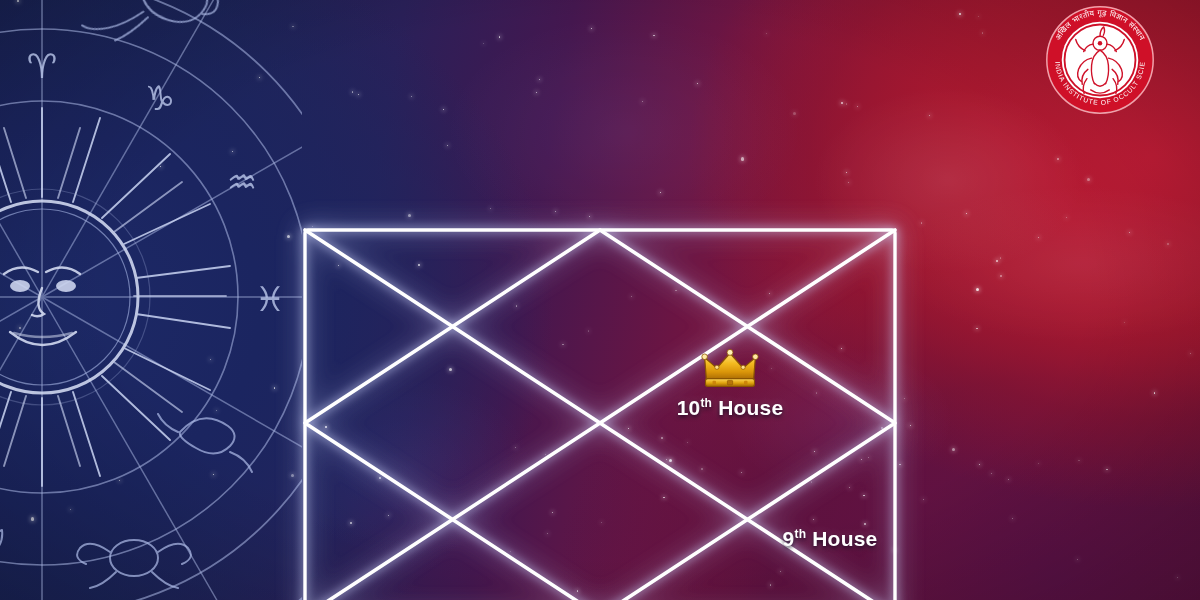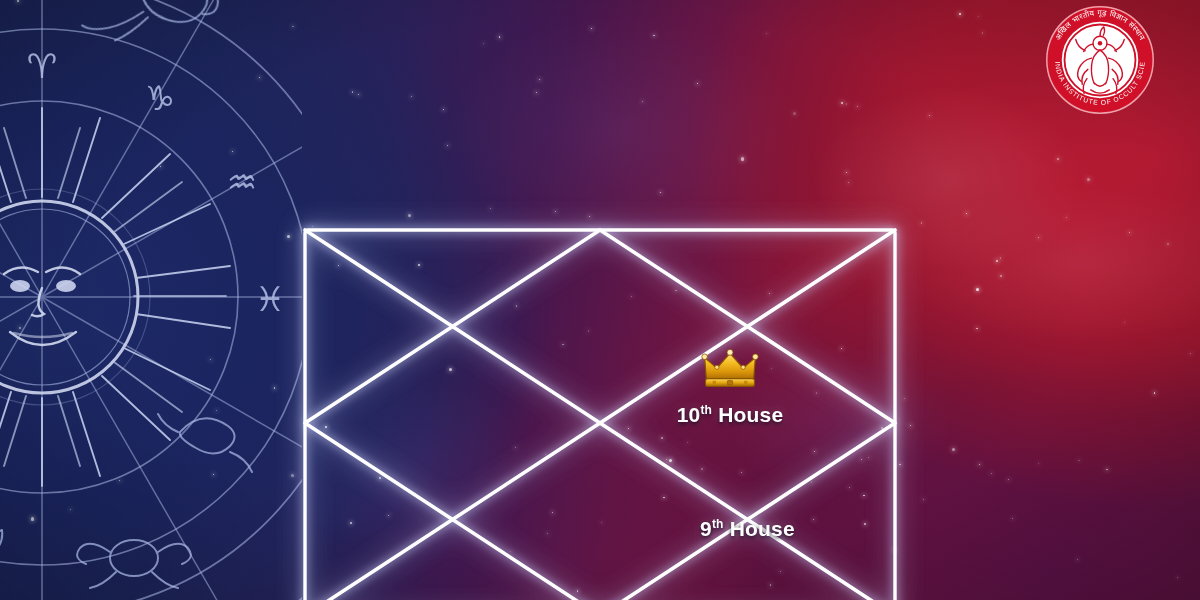--- a/index.html
+++ b/index.html
@@ -131,33 +131,32 @@
 
   .house-marker .label {
     font-family:"Liberation Sans Narrow","Liberation Sans", sans-serif;
     font-size:21px;
     font-weight:bold;
     color:#ffffff;
     white-space:nowrap;
     line-height:1;
     letter-spacing:0.2px;
     text-shadow:0 2px 4px rgba(10,0,25,0.85), 0 0 10px rgba(255,255,255,0.22);
-    margin-top:14px;
   }
   .house-marker .label sup {
     font-size:12px;
     vertical-align:super;
     line-height:0;
   }
 
   #marker-10 { left:640px; top:348px; width:180px; }
   #marker-10 .crown { margin:0 auto 7px auto; width:58px; height:42px; }
   #marker-10 .crown svg { width:100%; height:100%; display:block; }
 
-  #marker-9  { left:700px; top:504px; width:260px; text-align:left; }
+  #marker-9  { left:700px; top:528px; width:260px; text-align:center; }
 </style>
 </head>
 <body>
 
 <div id="stage">
 
   <div class="bg-base"></div>
   <div class="bg-nebula"></div>
   <div class="stars" id="starfield">
       <i style="left: 292.4px; top: 25.6px; width: 1.3px; height: 1.3px; opacity: 0.43;"></i>

